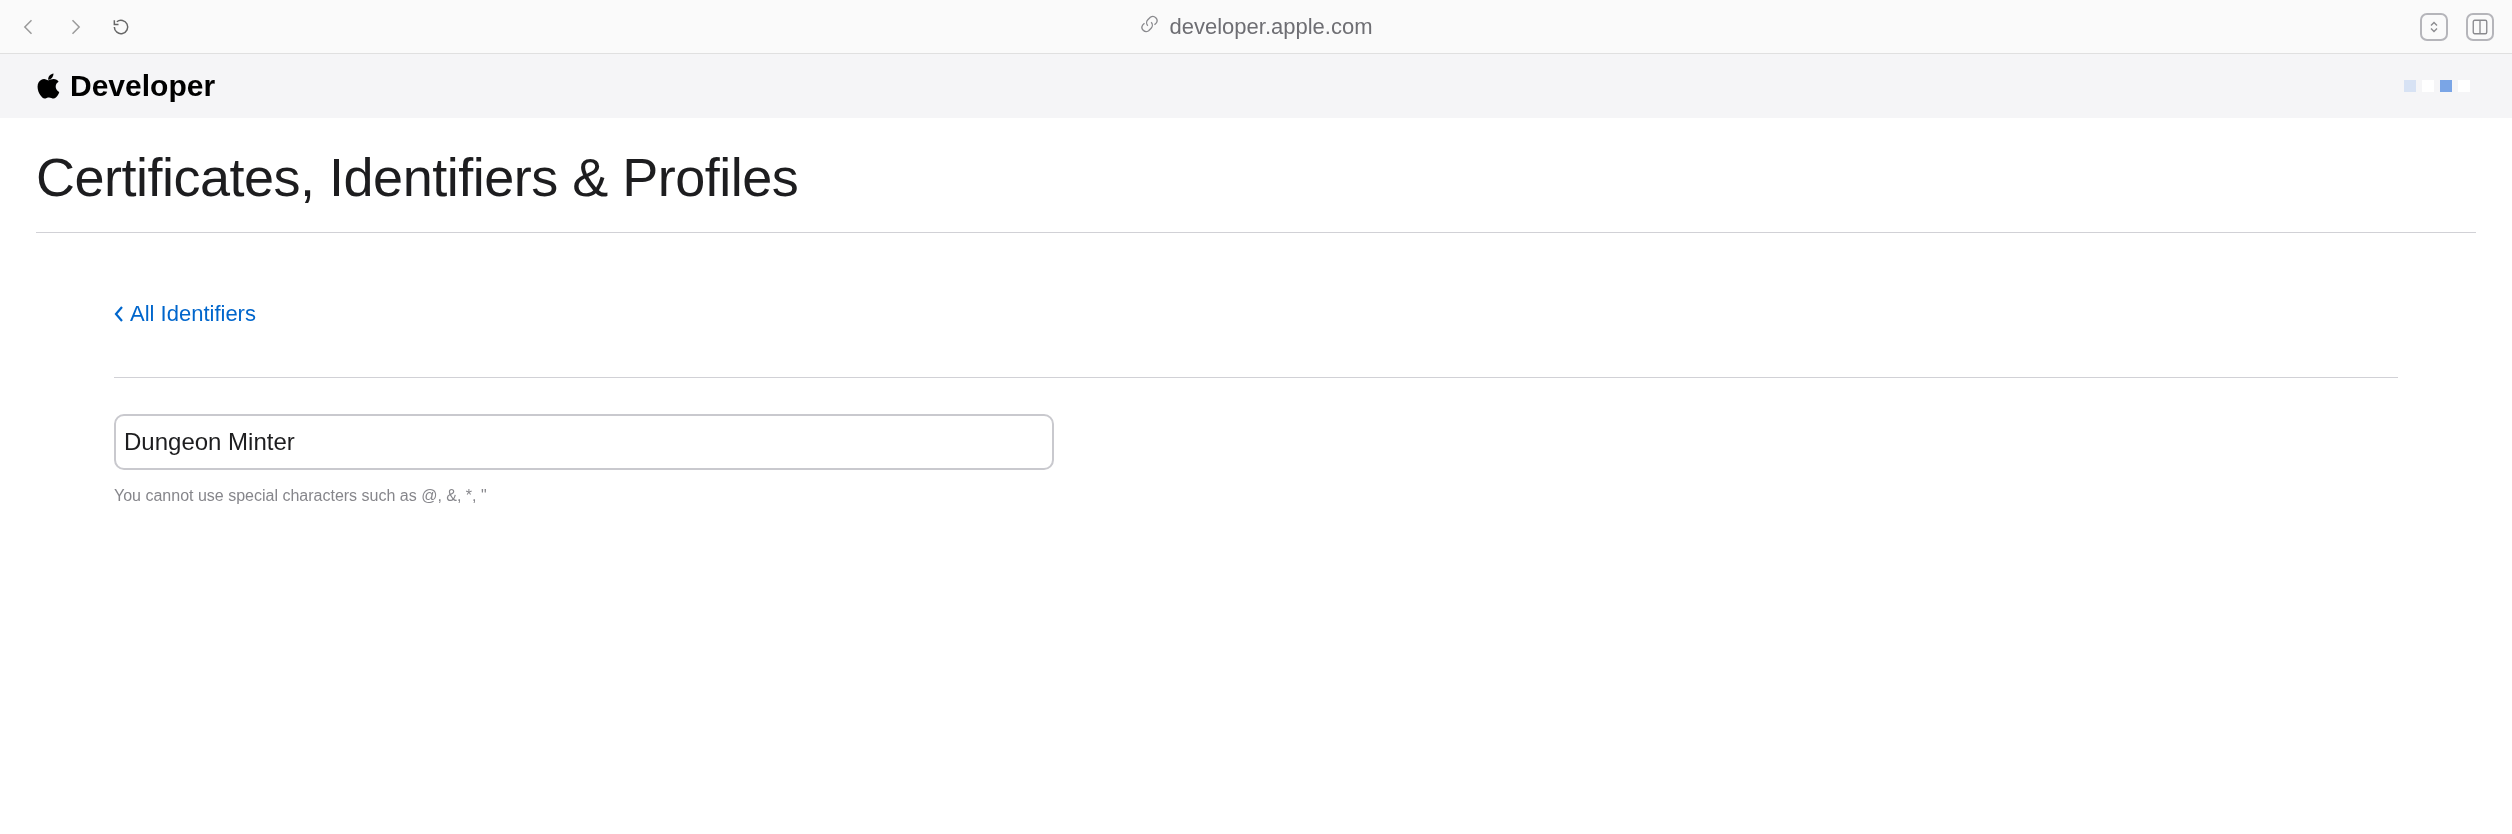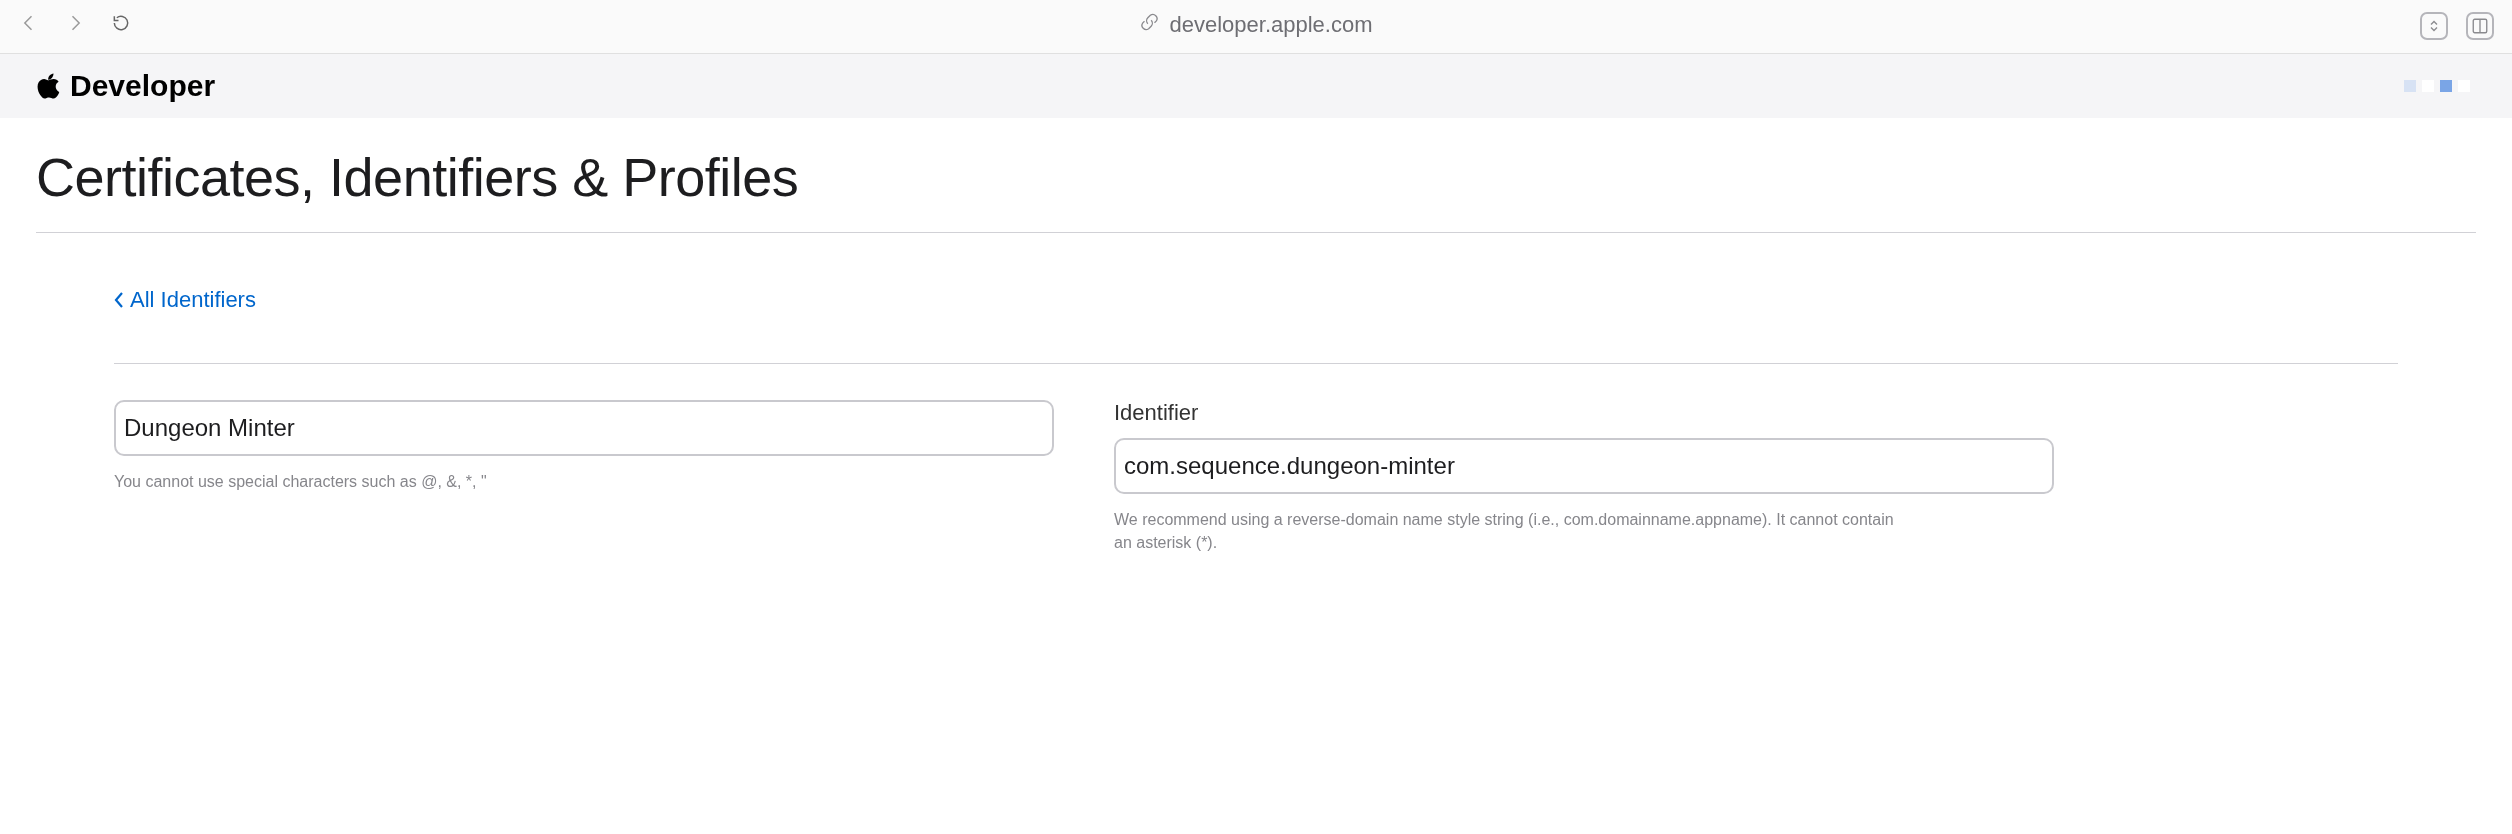--- a/index.html
+++ b/index.html
@@ -8,22 +8,22 @@
       background: #fff;
       color: #1d1d1f;
       width: 2512px;
     }
     
     .browser-bar {
       height: 54px;
       background: #fafafa;
       border-bottom: 1px solid #e0e0e0;
       display: flex;
-      align-items: flex-start;
-      padding: 12px 18px;
+      align-items: center;
+      padding: 4px 18px;
       position: relative;
     }
     .nav-btns { display: flex; align-items: center; gap: 24px; }
     .nav-arrow {
       width: 22px; height: 22px; display: flex; align-items: center; justify-content: center;
       color: #9a9a9a; cursor: pointer;
     }
     .nav-arrow svg { width: 20px; height: 20px; stroke: currentColor; fill: none; stroke-width: 1.8; }
     .nav-reload { color: #666; }
     .addr {
@@ -48,21 +48,21 @@
     .account-thumbs .row1 .box:nth-child(1){background:#d7e2f4;}
     .account-thumbs .row1 .box:nth-child(2){background:#fff;}
     .account-thumbs .row1 .box:nth-child(3){background:#7aa5e6;}
     .account-thumbs .row1 .box:nth-child(4){background:#fff;}
     
     .page-title-wrap { padding: 28px 36px 14px; }
     .page-title { font-size: 54px; font-weight: 400; letter-spacing: -0.5px; }
     .title-rule { border: none; border-top: 1px solid #d1d1d6; margin: 10px 36px 0; }
     
     .content { padding: 54px 0 60px; max-width: 2512px; }
-    .content-inner { margin: 0 114px; }
+    .content-inner { margin: 14px 114px; }
     .backlink { display: inline-flex; align-items: center; gap: 6px; color: #0066cc; font-size: 22px; cursor: pointer; margin-bottom: 28px; }
     .backlink svg { width: 10px; height: 16px; stroke:#0066cc; fill:none; stroke-width:2.2; }
     .form-header { display: flex; align-items: center; justify-content: space-between; }
     .form-title { font-size: 38px; font-weight: 700; }
     .btn-group { display: flex; gap: 12px; }
     .btn { font-size: 22px; padding: 8px 26px; border-radius: 8px; cursor: pointer; font-weight: 400; }
     .btn-secondary { background: #fff; border: 2px solid #0066cc; color: #0066cc; }
     .btn-primary { background: #0968da; border: 2px solid #0968da; color: #fff; }
     .form-rule { border: none; border-top: 1px solid #d1d1d6; margin: 22px 0 36px; }
     .fields { display: flex; gap: 60px; }
@@ -154,20 +154,15 @@
       <span>All Identifiers</span>
     </a>
 
     <hr class="form-rule">
 
     <div class="fields">
       <div class="field">
         <input class="field-input" type="text" value="Dungeon Minter" style="">
         <p class="field-hint">You cannot use special characters such as @, &amp;, *, "</p>
       </div>
-      <div class="field">
-        <label class="field-label">Identifier</label>
-        <input class="field-input" type="text" value="com.sequence.dungeon-minter" style="">
-        <p class="field-hint">We recommend using a reverse-domain name style string (i.e., com.domainname.appname). It cannot contain an asterisk (*).</p>
-      </div>
     </div>
   </div>
 </div>
 
 </body></html>

